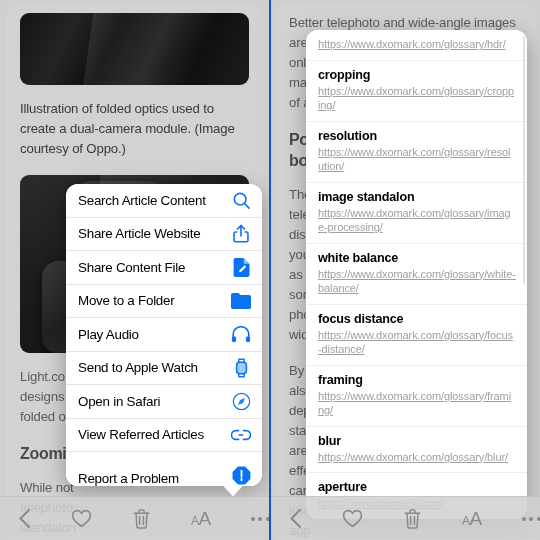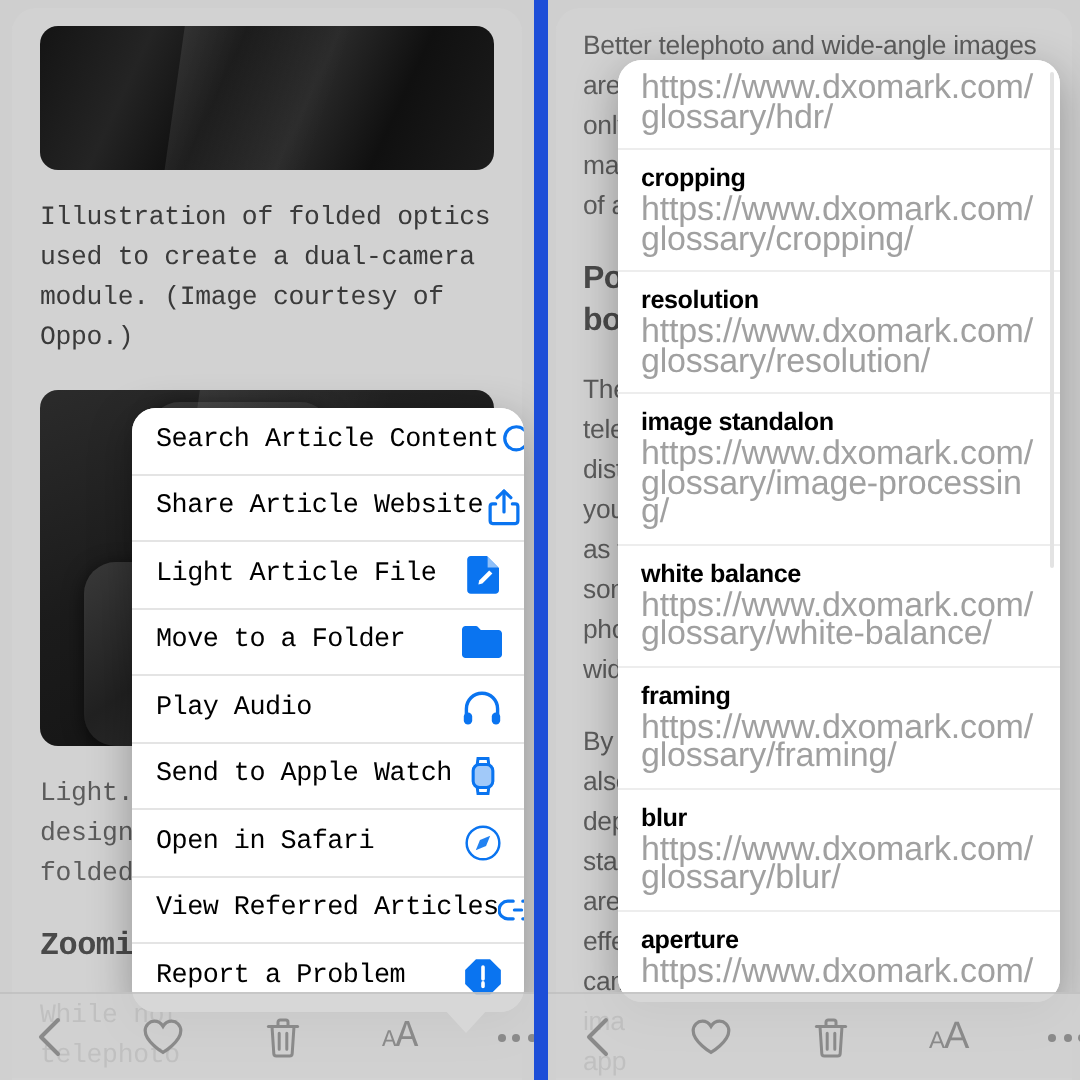--- a/index.html
+++ b/index.html
@@ -5,21 +5,21 @@
   html,body{margin:0;padding:0;}
   body{
     width:540px;height:540px;overflow:hidden;
     font-family:"Liberation Sans", sans-serif;
     background:#cfcfcf;
   }
   .screen{position:relative;width:540px;height:540px;display:flex;background:#cfcfcf;}
 
   
   .panel{position:relative;width:270px;height:540px;overflow:hidden;background:#cfcfcf;}
-  .panel.left{border-right:7px solid #1d4ed8;font-family:Liberation Mono, monospace;}
+  .panel.left{border-right:2px solid #1d4ed8;}
   .panel .sheet{
     position:absolute;left:6px;right:6px;top:4px;bottom:0;
     background:#d2d2d2;border-radius:12px 12px 0 0;
     box-shadow:0 -1px 0 rgba(255,255,255,.35) inset;
     overflow:hidden;
   }
   .panel.right .sheet{left:4px;right:4px;}
 
   
   .article{
@@ -66,44 +66,44 @@
     position:absolute;background:#fff;border-radius:12px;
     box-shadow:0 6px 22px rgba(0,0,0,.30);
     overflow:visible;
   }
   .popover .body{background:#fff;border-radius:12px;overflow:hidden;}
   .tail{
     position:absolute;width:22px;height:12px;background:#fff;
     clip-path:polygon(0 0,100% 0,50% 100%);
   }
 
-  .menu{position:absolute;left:66px;top:204px;width:196px;}
+  .menu{position:absolute;left:66px;top:184px;width:196px;}
   .menu .tail{left:156px;bottom:-11px;}
   .menu-item{
     display:flex;align-items:center;justify-content:space-between;
     height:33.5px;padding:0 11px 0 12px;
     border-bottom:1px solid #e4e4e4;
     box-sizing:border-box;
   }
-  .menu-item:last-child{border-bottom:none;}
+  .menu-item:last-child{border-bottom:none;align-items:flex-end;}
   .menu-item .label{
     font-size:13.4px;color:#000;letter-spacing:-.25px;white-space:nowrap;
   }
   .menu-item .ic{width:20px;height:20px;flex:none;display:flex;align-items:center;justify-content:center;}
   .menu-item .ic svg{display:block;}
 
   
   .links{position:absolute;left:35px;top:30px;width:221px;}
   .panel.right .links{left:35px;}
   .link-item{
     padding:7px 11px 8px 12px;border-bottom:1px solid #ededed;box-sizing:border-box;
   }
   .link-item:last-child{border-bottom:none;}
   .link-title{font-size:12.6px;font-weight:bold;color:#000;letter-spacing:-.2px;margin-bottom:2px;}
-  .link-url{font-size:17px;color:#a0a0a0;line-height:14.5px;letter-spacing:-.1px;word-break:break-all;}
+  .link-url{font-size:11px;color:#a0a0a0;line-height:14.5px;letter-spacing:-.1px;word-break:break-all;text-decoration:underline;}
   .links-scroll{position:absolute;right:2.5px;top:6px;width:2px;height:248px;background:#e3e3e3;border-radius:2px;}
 
   
   .toolbar{
     position:absolute;left:0;right:0;bottom:0;height:44px;
     background:rgba(208,208,208,.86);
     display:flex;align-items:center;justify-content:space-between;
     padding:0 18px;box-sizing:border-box;
     border-top:1px solid rgba(170,170,170,.35);
     gap:40px;
@@ -178,21 +178,21 @@
             <span class="label">Share Article Website</span>
             <span class="ic">
               <svg width="18" height="19" viewBox="0 0 18 20" fill="none" stroke="#0a74f0" stroke-width="1.7" stroke-linecap="round" stroke-linejoin="round">
                 <path d="M9 1.6v11"></path>
                 <polyline points="5.4,5.1 9,1.6 12.6,5.1"></polyline>
                 <path d="M4.6 8.4H3.1c-.8 0-1.4.6-1.4 1.4v7.5c0 .8.6 1.4 1.4 1.4h11.8c.8 0 1.4-.6 1.4-1.4V9.8c0-.8-.6-1.4-1.4-1.4h-1.5"></path>
               </svg>
             </span>
           </div>
           <div class="menu-item">
-            <span class="label">Light Article File</span>
+            <span class="label">Share Content File</span>
             <span class="ic">
               <svg width="17" height="19" viewBox="0 0 17 19" fill="#0a74f0">
                 <path d="M2.4 0h8.1l6 6v11.1c0 1-.8 1.8-1.8 1.8H2.4c-1 0-1.8-.8-1.8-1.8V1.8C.6.8 1.4 0 2.4 0z"></path>
                 <path d="M10.8.4v5.3h5.3" fill="#ffffff" opacity=".55"></path>
                 <path d="M11.6 7.2l1.6 1.6-5 5-2 .4.4-2z" fill="#ffffff"></path>
               </svg>
             </span>
           </div>
           <div class="menu-item">
             <span class="label">Move to a Folder</span>
@@ -338,20 +338,24 @@
           </div>
           <div class="link-item">
             <div class="link-title">image standalon</div>
             <div class="link-url">https://www.dxomark.com/glossary/image-processing/</div>
           </div>
           <div class="link-item">
             <div class="link-title">white balance</div>
             <div class="link-url">https://www.dxomark.com/glossary/white-balance/</div>
           </div>
           <div class="link-item">
+            <div class="link-title">focus distance</div>
+            <div class="link-url">https://www.dxomark.com/glossary/focus-distance/</div>
+          </div>
+          <div class="link-item">
             <div class="link-title">framing</div>
             <div class="link-url">https://www.dxomark.com/glossary/framing/</div>
           </div>
           <div class="link-item">
             <div class="link-title">blur</div>
             <div class="link-url">https://www.dxomark.com/glossary/blur/</div>
           </div>
           <div class="link-item">
             <div class="link-title">aperture</div>
             <div class="link-url">https://www.dxomark.com/</div>

